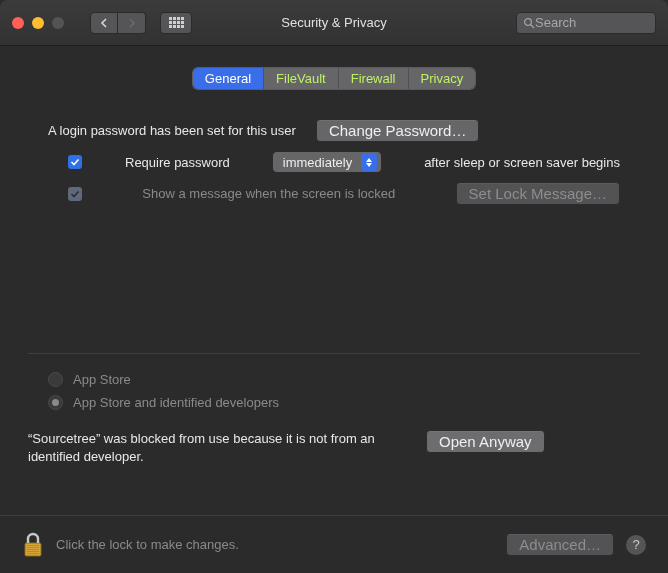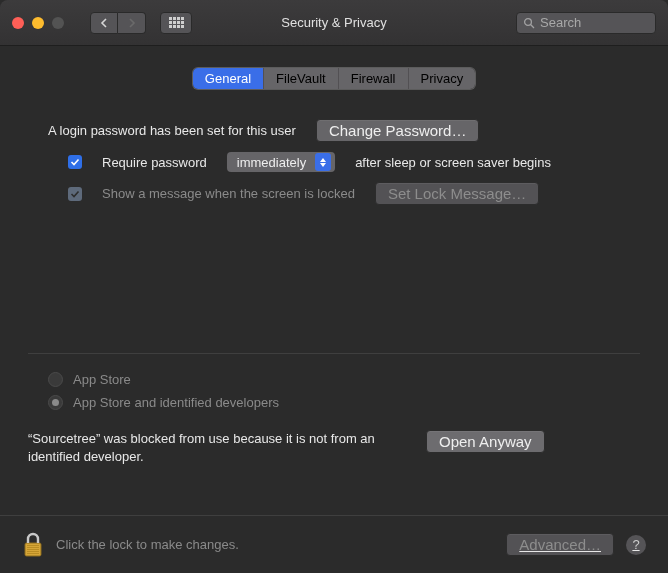--- a/index.html
+++ b/index.html
@@ -9,26 +9,26 @@
     .traffic span { width: 12px; height: 12px; border-radius: 50%; display: inline-block; }
     .tl-red { background: #ff5f57; } .tl-yel { background: #febc2e; } .tl-grn { background: #535353; }
     .navbtns { display: flex; margin-left: 18px; }
     .navbtn { width: 28px; height: 22px; background: #555457; border: 1px solid #2a2a2a; color: #bdbdbd; display: flex; align-items: center; justify-content: center; }
     .navbtn:first-child { border-radius: 4px 0 0 4px; } .navbtn:last-child { border-radius: 0 4px 4px 0; border-left: none; }
     .navbtn.disabled { color: #6a6a6a; }
     .gridbtn { width: 32px; height: 22px; background: #555457; border: 1px solid #2a2a2a; border-radius: 4px; display: flex; align-items: center; justify-content: center; margin-left: 6px; }
     .gridicon { display: grid; grid-template-columns: repeat(4,3px); grid-auto-rows: 3px; gap: 1px;}
     .gridicon i { background: #cfcfcf; display:block; width:3px; height:3px; }
     .title { position:absolute; left:0; right:0; text-align:center; color:#e0e0e0; font-size:13px; pointer-events:none; }
-    .search { margin-left: auto; width: 140px; height: 22px; background: #555457; border: 1px solid #2a2a2a; border-radius: 4px; display: flex; align-items: center; padding: 0 6px; color: #a8a8a8; gap: 5px;}
+    .search { margin-left: auto; width: 140px; height: 22px; background: #555457; border: 1px solid #2a2a2a; border-radius: 4px; display: flex; align-items: center; padding: 0 6px; color: #a8a8a8; }
     .search svg { opacity: .75;}
     .content { padding: 22px 28px 0; }
     .tabbar { display: flex; justify-content: center; }
     .tabseg { display: flex; border-radius: 5px; overflow: hidden; box-shadow: 0 0 0 1px #5c5c5c; }
-    .tab { background: #666568; color: #000000; padding: 3px 12px; font-size: 13px; border-left: 1px solid #525053; }
+    .tab { background: #666568; color: #bef264; padding: 3px 12px; font-size: 13px; border-left: 1px solid #525053; }
     .tab:first-child { border-left:none; }
     .tab.active { background: #2f69ff; background: #2d6cdf; background: #3a6ee8; background: #3e6ff0; background: #3b6ef0; color: #fff; }
     .tab.active { background: #3a6ee8; text-align: right; }
     .section { margin-top: 30px; padding: 0 20px;}
     .row { display: flex; align-items: center; gap: 20px; margin-bottom: 10px; flex-wrap: wrap;}
     .btn { background: #666568; border: 1px solid #2c2c2c; border-radius: 4px; padding: 2px 12px; color: #eee; font-size: 15px; box-shadow: 0 1px 0 rgba(255,255,255,.06) inset; }
     .btn.disabled { color: #8d8d8d; background:#535255;}
     .select { background: #666568; border-radius: 4px; padding: 1px 4px 1px 10px; display: inline-flex; align-items: center; gap: 6px; color:#eee; box-shadow: 0 0 0 1px #2c2c2c;}
     .stepper { background: #3a6ee8; width: 16px; height: 18px; border-radius: 3px; display: flex; flex-direction: column; align-items: center; justify-content: center; gap: 1px; margin-left: 3px;}
     .stepper::before, .stepper::after { content:''; border-left:3px solid transparent; border-right:3px solid transparent;}
@@ -38,23 +38,23 @@
     .checkbox.checked.disabled { background: #5e6a7b;}
     .checkbox svg { width: 10px; height: 10px; }
     .dim { color: #8a8a8a; }
     .divider { border-top: 1px solid #3f3f3f; margin: 28px 0 0; }
     .radio { width: 15px; height: 15px; border-radius: 50%; border: 1px solid #4a4a4a; display:inline-flex; align-items:center; justify-content:center; background:#3a3a3a; flex-shrink:0;}
     .radio.selected::after { content:''; width:7px; height:7px; border-radius:50%; background:#8a8a8a;}
     .allowrow { display:flex; align-items:center; gap:10px; margin: 8px 0 0 20px; }
     .blockedrow { display:flex; align-items:flex-start; gap: 18px; margin-top: 20px;}
     .blockedtxt { flex: 1; line-height: 1.4; max-width: 380px;}
     .footer { position:absolute; left:0; right:0; bottom:0; height: 58px; border-top: 1px solid #3f3f3f; display:flex; align-items:center; padding: 0 22px; gap: 12px; background:#2b2b2b;}
-    .footer .right { margin-left:auto; display:flex; align-items:center; gap:12px;text-decoration:underline;}
+    .footer .right { margin-left:auto; display:flex; align-items:center; gap:12px;}
     .help { width: 20px; height: 20px; border-radius:50%; background:#555457; color:#ccc; display:flex; align-items:center; justify-content:center; font-size:13px;}
-    .indent { margin-left: 20px; }
+    .indent { margin-left: 20px; justify-content: space-between; }
   </style>
 </head>
 <body>
 
 <div class="titlebar">
   <div class="traffic">
     <span class="tl-red"></span>
     <span class="tl-yel"></span>
     <span class="tl-grn"></span>
   </div>

